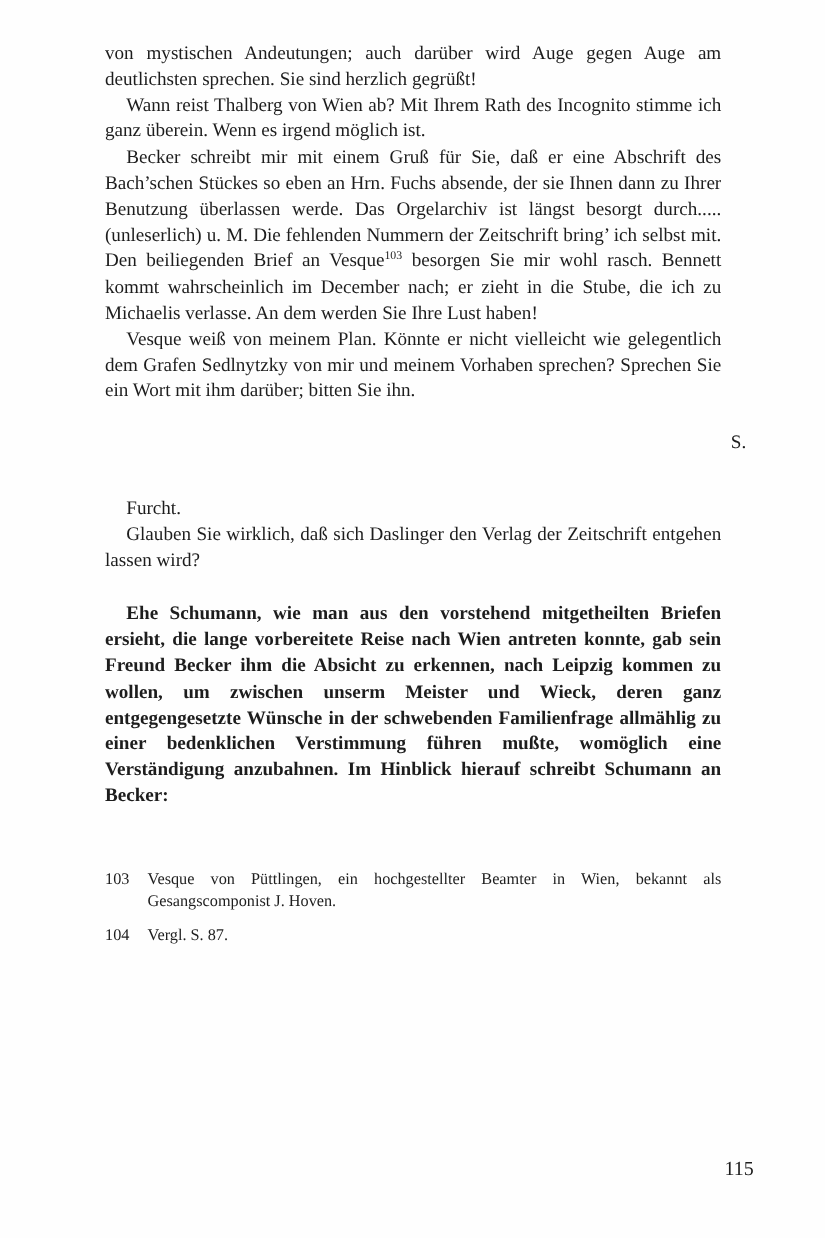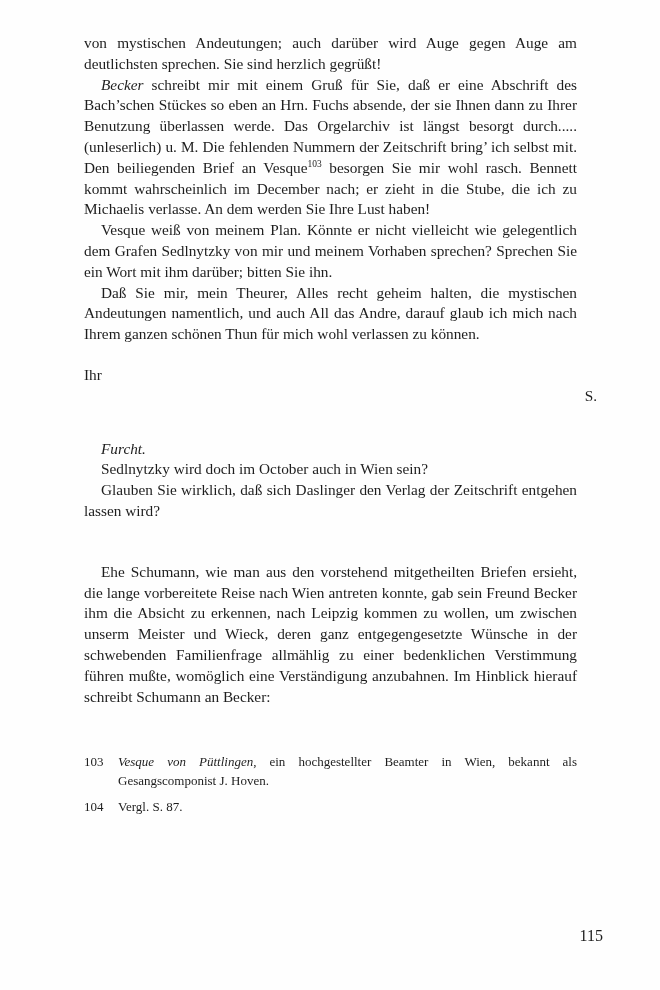--- a/index.html
+++ b/index.html
@@ -16,32 +16,32 @@
     padding: 33px 83px 0 84px;
     overflow: hidden;
   }
   .para {
     margin: 0;
     font-size: 15.3px;
     line-height: 20.8px;
     text-align: justify;
   }
   .para.ind { text-indent: 17px; }
-  .it { font-style: italic; }
+  .it { }
   sup.fnref {
     font-size: 62%;
     line-height: 0;
     vertical-align: super;
   }
   .valediction { margin-top: 20px; }
   .vale-closing { text-align: center; }
   .vale-from { text-align: left; }
   .vale-signature { text-align: right; margin-right: -20px; }
   .postscript { margin-top: 32px; }
-  .editorial { margin-top: 40px; }
+  .editorial { margin-top: 22px; font-weight: bold; }
   .footnotes { margin-top: 46px; }
   .footnote {
     display: flex;
     gap: 10px;
     font-size: 13px;
     line-height: 18.5px;
     margin-bottom: 8px;
   }
   .fn-num { flex: 0 0 24px; }
   .fn-text { flex: 1; text-align: justify; }
@@ -51,33 +51,31 @@
     right: 57px;
     font-size: 16px;
   }
 </style>
 </head>
 <body>
 
 <div class="page">
   <div class="letter-body">
       <p class="para"><span class="seg">von mystischen Andeutungen; auch darüber wird Auge gegen Auge am deutlichsten sprechen. Sie sind herzlich gegrüßt!</span></p>
+      <p class="para ind"><span class="seg">Wann reist Thalberg von Wien ab? Mit Ihrem Rath des Incognito stimme ich ganz überein. Wenn es irgend möglich ist.</span></p>
       <p class="para ind"><span class="seg it">Becker</span><span class="seg"> schreibt mir mit einem Gruß für Sie, daß er eine Abschrift des Bach’schen Stückes so eben an Hrn. Fuchs absende, der sie Ihnen dann zu Ihrer Benutzung überlassen werde. Das Orgelarchiv ist längst besorgt durch..... (unleserlich) u. M. Die fehlenden Nummern der Zeitschrift bring’ ich selbst mit. Den beiliegenden Brief an Vesque</span><sup class="fnref">103</sup><span class="seg"> besorgen Sie mir wohl rasch. Bennett kommt wahrscheinlich im December nach; er zieht in die Stube, die ich zu Michaelis verlasse. An dem werden Sie Ihre Lust haben!</span></p>
       <p class="para ind"><span class="seg">Vesque weiß von meinem Plan. Könnte er nicht vielleicht wie gelegentlich dem Grafen Sedlnytzky von mir und meinem Vorhaben sprechen? Sprechen Sie ein Wort mit ihm darüber; bitten Sie ihn.</span></p>
-      <p class="para ind"><span class="seg">Daß Sie mir, mein Theurer, Alles recht geheim halten, die mystischen Andeutungen namentlich, und auch All das Andre, darauf glaub ich mich nach Ihrem ganzen schönen Thun für mich wohl verlassen zu können.</span></p>
     </div>
 
   <div class="valediction">
-    <p class="para vale-from">Ihr</p>
     <p class="para vale-signature">S.</p>
   </div>
 
   <div class="postscript">
       <p class="para ind"><span class="seg it">Furcht.</span></p>
-      <p class="para ind"><span class="seg">Sedlnytzky wird doch im October auch in Wien sein?</span></p>
       <p class="para ind"><span class="seg">Glauben Sie wirklich, daß sich Daslinger den Verlag der Zeitschrift entgehen lassen wird?</span></p>
     </div>
 
   <div class="editorial">
       <p class="para ind"><span class="seg">Ehe Schumann, wie man aus den vorstehend mitgetheilten Briefen ersieht, die lange vorbereitete Reise nach Wien antreten konnte, gab sein Freund Becker ihm die Absicht zu erkennen, nach Leipzig kommen zu wollen, um zwischen unserm Meister und Wieck, deren ganz entgegengesetzte Wünsche in der schwebenden Familienfrage allmählig zu einer bedenklichen Verstimmung führen mußte, womöglich eine Verständigung anzubahnen. Im Hinblick hierauf schreibt Schumann an Becker:</span></p>
     </div>
 
   <div class="footnotes">
       <div class="footnote">
         <span class="fn-num">103</span>

